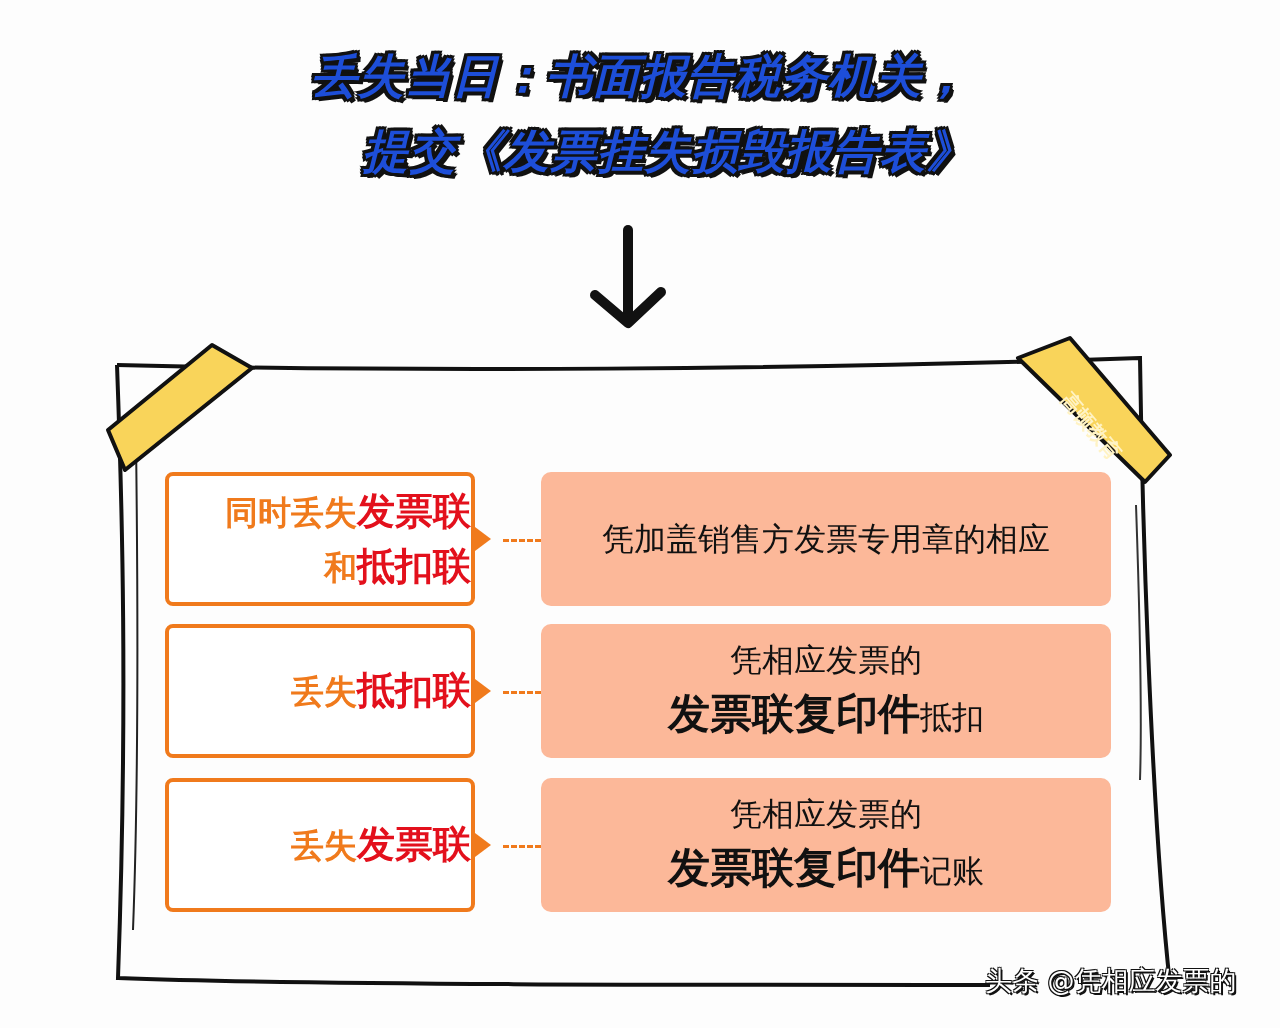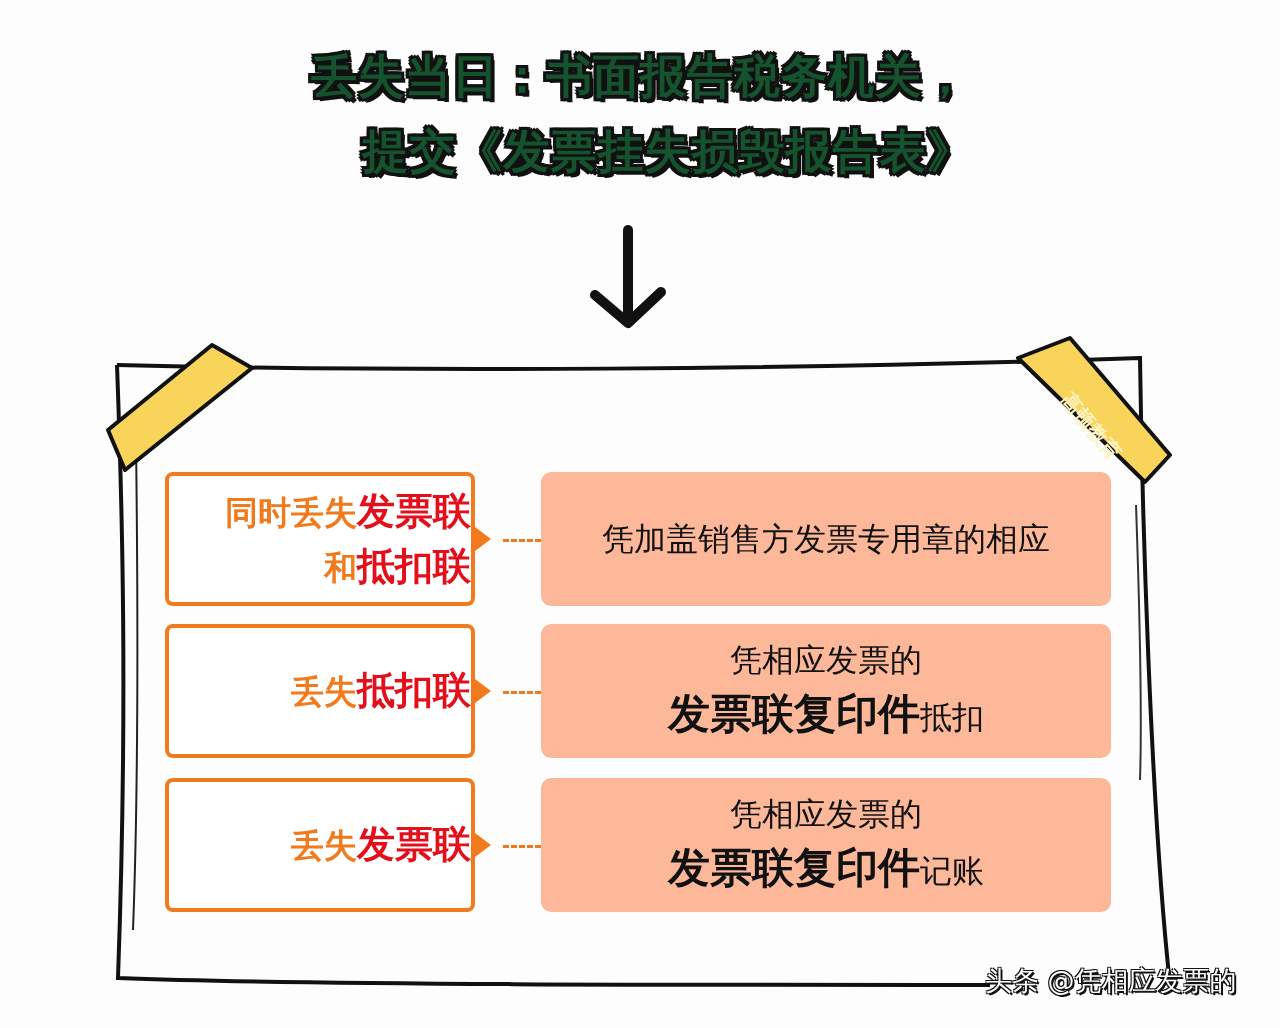--- a/index.html
+++ b/index.html
@@ -3,26 +3,27 @@
 <meta charset="utf-8">
 <style>
   html, body { margin: 0; padding: 0; }
   body {
     width: 1280px; height: 1028px; position: relative; overflow: hidden;
     background: #fdfdfd;
     font-family: "DejaVu Sans", "Liberation Sans", sans-serif;
   }
   .title-line {
     position: absolute; left: 0; width: 1280px; text-align: center;
-    font-size: 46px; font-weight: bold; color: #14532d;
+    font-size: 46px; font-weight: bold; color: #1d4ed8;
     letter-spacing: 1px;
     text-shadow:
       -3px -3px 0 #111, 3px -3px 0 #111, -3px 3px 0 #111, 3px 3px 0 #111,
       0 -3px 0 #111, 0 3px 0 #111, -3px 0 0 #111, 3px 0 0 #111,
       4px 4px 0 #111;
+    font-style: italic;
   }
   #title1 { top: 46px; }
   #title2 { top: 121px; margin-left: 28px; }
   .arrow { position: absolute; left: 583px; top: 220px; width: 90px; height: 120px; }
   .frame { position: absolute; left: 0; top: 0; width: 1280px; height: 1028px; }
   .left-box {
     position: absolute; left: 165px; width: 310px;
     border: 4px solid #f07a1c; border-radius: 8px; background: #fff;
     box-sizing: border-box;
     display: flex; flex-direction: column; align-items: flex-end; justify-content: center;

